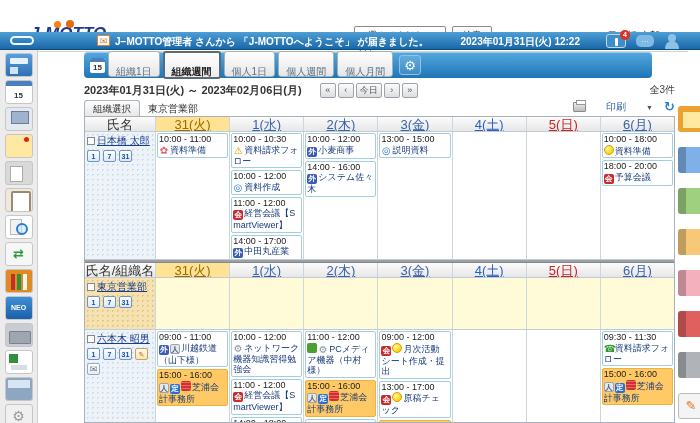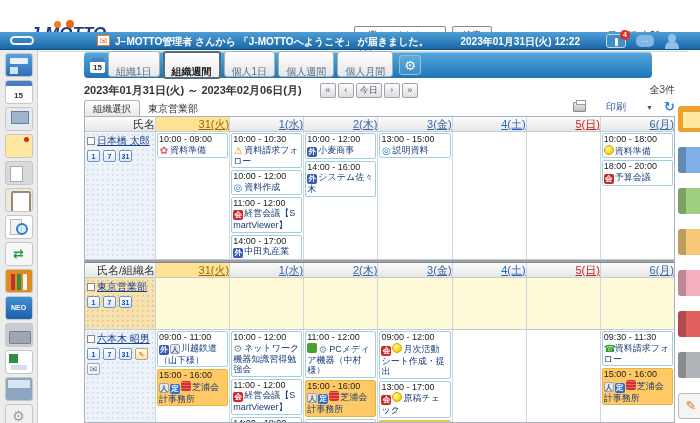--- a/index.html
+++ b/index.html
@@ -76,21 +76,21 @@
   .print-label{font-size:10px;color:#2a5fae;}
   .print-caret{font-size:7px;color:#555;}
   .refresh{position:absolute;right:0;top:-1px;font-size:13px;font-weight:bold;color:#2a7fd0;}
 
   
   .stable{position:absolute;left:84px;top:116px;width:591px;height:307px;border:1px solid #a9b2ba;background:#fff;overflow:hidden;}
   .trow{display:grid;grid-template-columns:70px repeat(7,1fr);border-bottom:1px solid #c2ccd4;}
   .trow>*{border-left:1px solid #ccd6dc;overflow:hidden;}
   .trow>*:first-child{border-left:none;}
   .thead{height:15px;background:linear-gradient(#fcfcfc,#e7e7e7);}
-  .hcell{text-align:right;font-size:11px;line-height:15px;}
+  .hcell{text-align:center;font-size:13px;line-height:15px;}
   .namehead{color:#333;}
   .h-today{background:#ffe294;}
   .daylink{text-decoration:underline;color:#3a62a8;} 
   .dl-sunday{color:#cc2222;} .dl-saturday{color:#2b5fc4;} .dl-today{color:#9c6a00;}
   .section-divider{height:3px;background:#9aa0a6;border-bottom:1px solid #888;}
   .namecell{padding:2px 2px;font-size:10px;background-color:#edf3f9;background-image:radial-gradient(#d0deea 1px,rgba(0,0,0,0) 1px);background-size:5px 5px;line-height:13px;}
   .nc-org{background-color:#f6e2b0;background-image:radial-gradient(#e4c68a 1px,rgba(0,0,0,0) 1px);}
   .cb{display:inline-block;width:8px;height:8px;background:#fff;border:1px solid #888;margin-right:2px;vertical-align:-1px;}
   .name-link{color:#1a3c8c;text-decoration:underline;}
   .tools{margin-top:3px;display:flex;gap:3px;flex-wrap:wrap;}
@@ -227,21 +227,21 @@
       <div class="namecell">
         <div><span class="cb"></span><a class="name-link">日本橋 太郎</a></div>
         <div class="tools">
           <span class="tool t-calendar-1-icon">1</span>
           <span class="tool t-calendar-7-icon">7</span>
           <span class="tool t-calendar-31-icon">31</span>
         </div>
       </div>
       <div class="daycell">
         <div class="entry">
-          <div class="etime">10:00 - 09:00</div>
+          <div class="etime">10:00 - 11:00</div>
           <div class="etitle"><span class="ei ei-flower">✿</span>資料準備</div>
         </div>
       </div>
       <div class="daycell">
         <div class="entry">
           <div class="etime">10:00 - 10:30</div>
           <div class="etitle"><span class="ei ei-warning">⚠</span>資料請求フォロー</div>
         </div>
         <div class="entry">
           <div class="etime">10:00 - 12:00</div>

